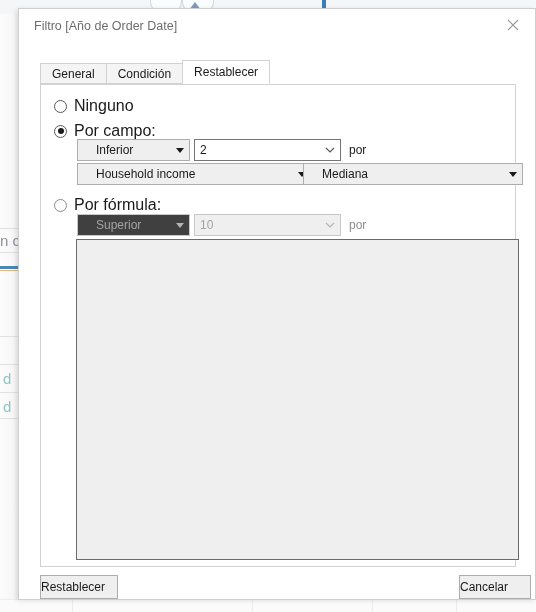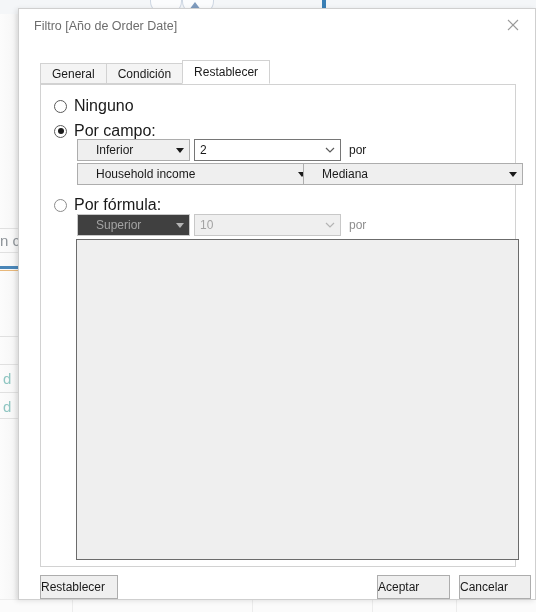--- a/index.html
+++ b/index.html
@@ -442,16 +442,15 @@
         </svg>
       </span>
     </div>
     <div class="suffix disabled" style="left:308px; top:133px;">por</div>
 
   </div>
 
   <textarea class="formula-area" disabled="" placeholder="" style=""></textarea>
 
   <div class="btn" id="btn-reset">Restablecer</div>
-  <div class="btn" id="btn-ok">Aceptar</div>
   <div class="btn" id="btn-cancel">Cancelar</div>
 
 </div>
 
 </body></html>

